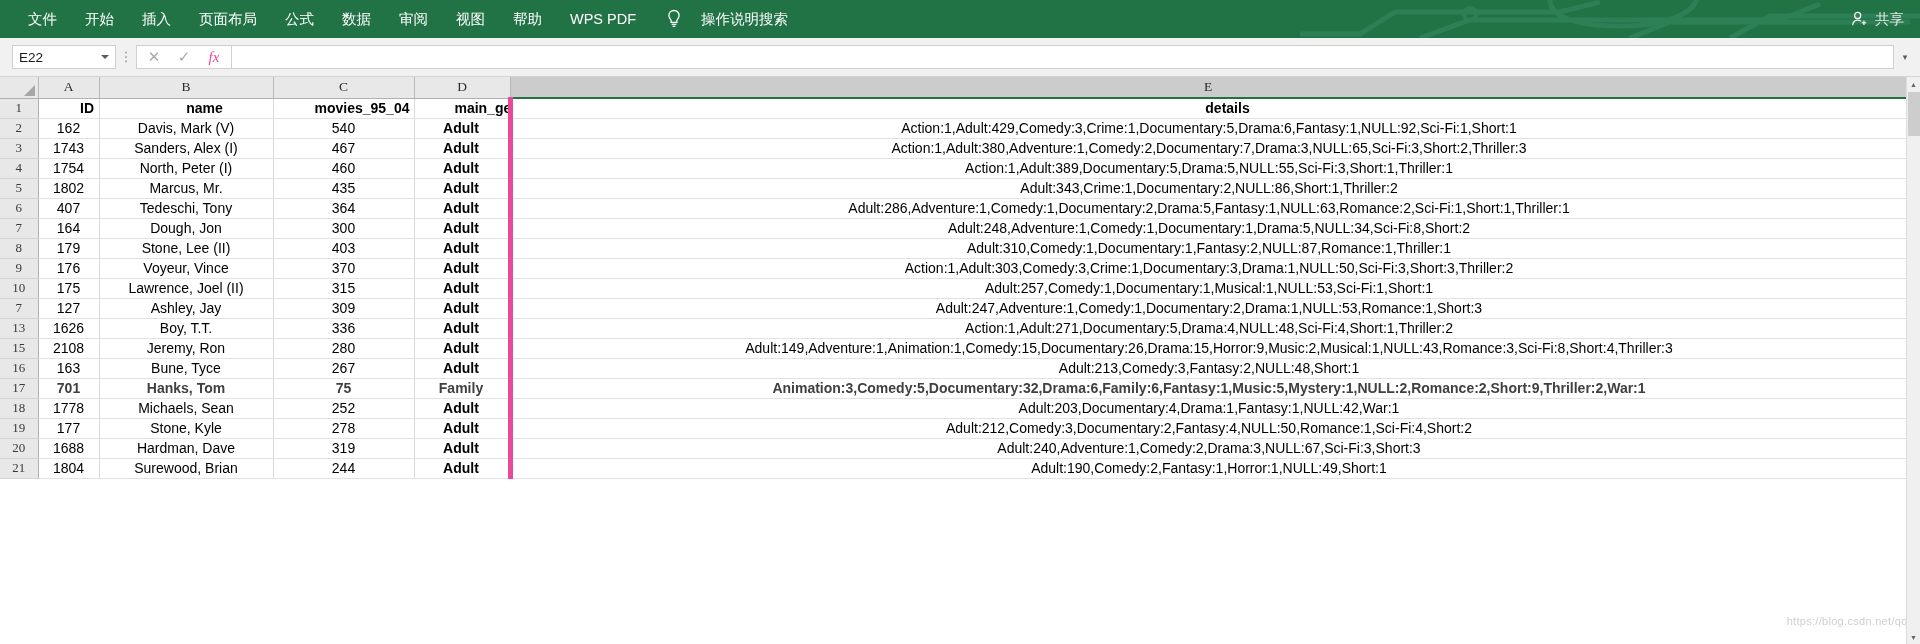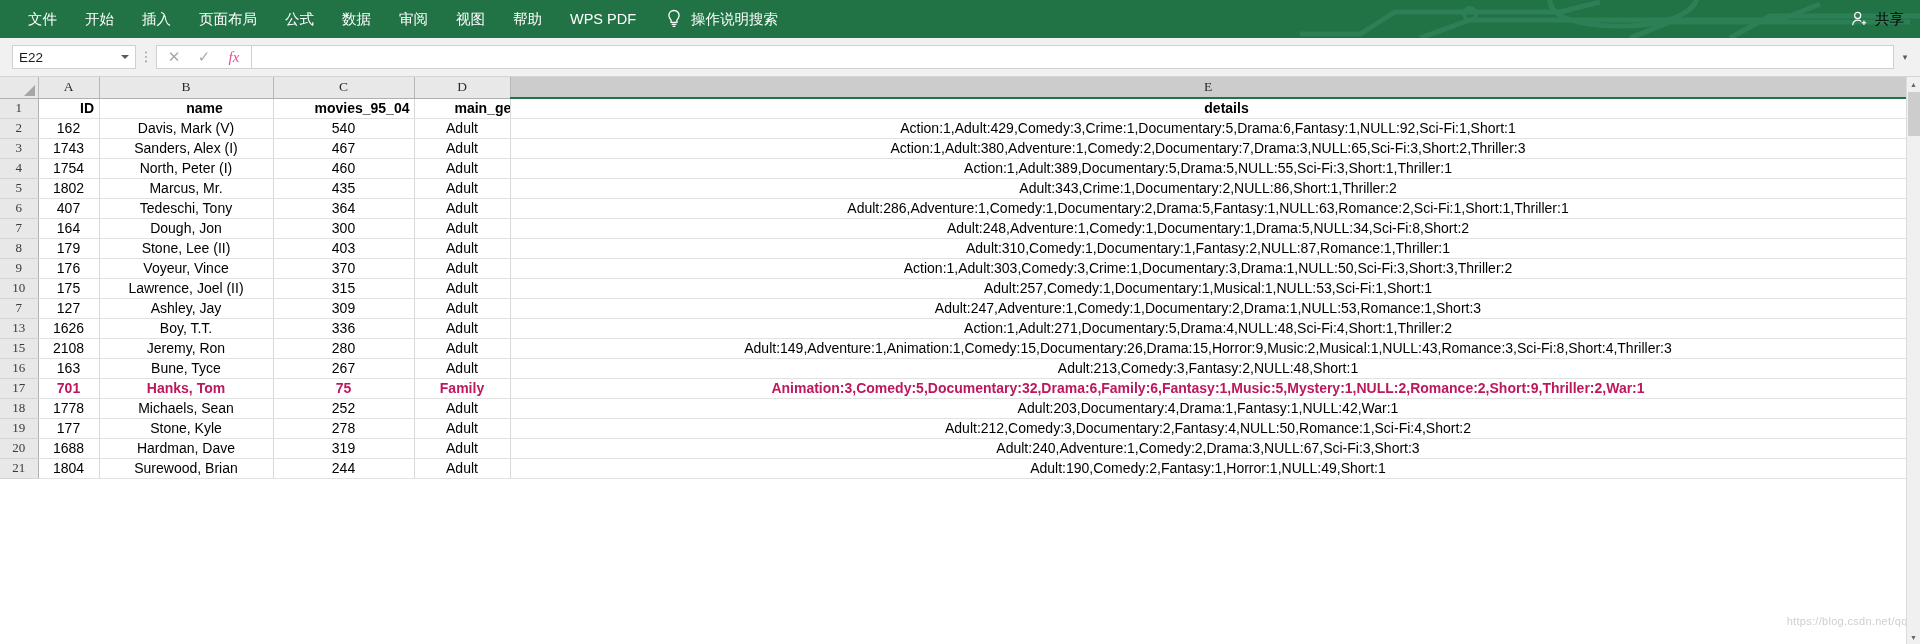--- a/index.html
+++ b/index.html
@@ -36,48 +36,48 @@
     color: #ffffff;
     font-size: 14.5px;
     padding: 0 14px;
     line-height: 38px;
     white-space: nowrap;
     cursor: default;
   }
   .tellme {
     display: flex;
     align-items: center;
-    gap: 9px;
+    gap: 19px;
     margin-left: 16px;
     position: relative;
     z-index: 2;
   }
   .tellme-label { color: #ffffff; font-size: 14.5px; white-space: nowrap; }
   .bulb-icon { width: 16px; height: 20px; display: block; }
   .share-btn {
     position: absolute;
     right: 16px; top: 0;
     height: 38px;
     display: flex; align-items: center; gap: 7px;
     z-index: 3;
   }
-  .share-label { color: #000000; font-size: 14.5px; }
+  .share-label { color: #e5e5e5; font-size: 14.5px; }
   .person-icon { width: 18px; height: 18px; display: block; }
 
   
   .formula-bar {
     height: 39px;
     background: #f1f1f1;
     border-bottom: 1px solid #d4d4d4;
     display: flex;
     align-items: center;
     padding: 0 4px;
   }
   .namebox {
-    width: 124px; height: 24px;
+    width: 104px; height: 24px;
     background: #ffffff;
     border: 1px solid #d0d0d0;
     display: flex; align-items: center;
     padding: 0 6px;
     margin-left: 8px;
     font-size: 13.5px;
     color: #1a1a1a;
     position: relative;
   }
   .namebox-text { flex: 1; }
@@ -193,24 +193,24 @@
     padding: 0 3px;
     height: 20px;
     white-space: nowrap;
     overflow: hidden;
     color: #000000;
   }
   tr.row-header td.cell { font-weight: bold; padding-left: 40px; }
   td.cell.col-e { border-right: 1px solid #c8c8c8; }
 
   
-  td.cell.col-e { border-left: 1px solid #ec4899; }
-
-  .txt-adult  { color: #ff0000; font-weight: normal; }
-  tr.row-blue td.cell { color: #be185d; font-weight: bold; }
+  td.cell.col-e { border-left: 5px solid #ec4899; }
+
+  .txt-adult  { color: #ff0000; font-weight: bold; }
+  tr.row-blue td.cell { color: #404040; font-weight: bold; }
   tr.row-blue td.cell.col-e { font-weight: bold; margin-top: 40px; }
 
   
   .watermark {
     position: absolute;
     right: 6px;
     bottom: 17px;
     font-size: 11px;
     color: #cfcfcf;
     letter-spacing: 0.3px;

